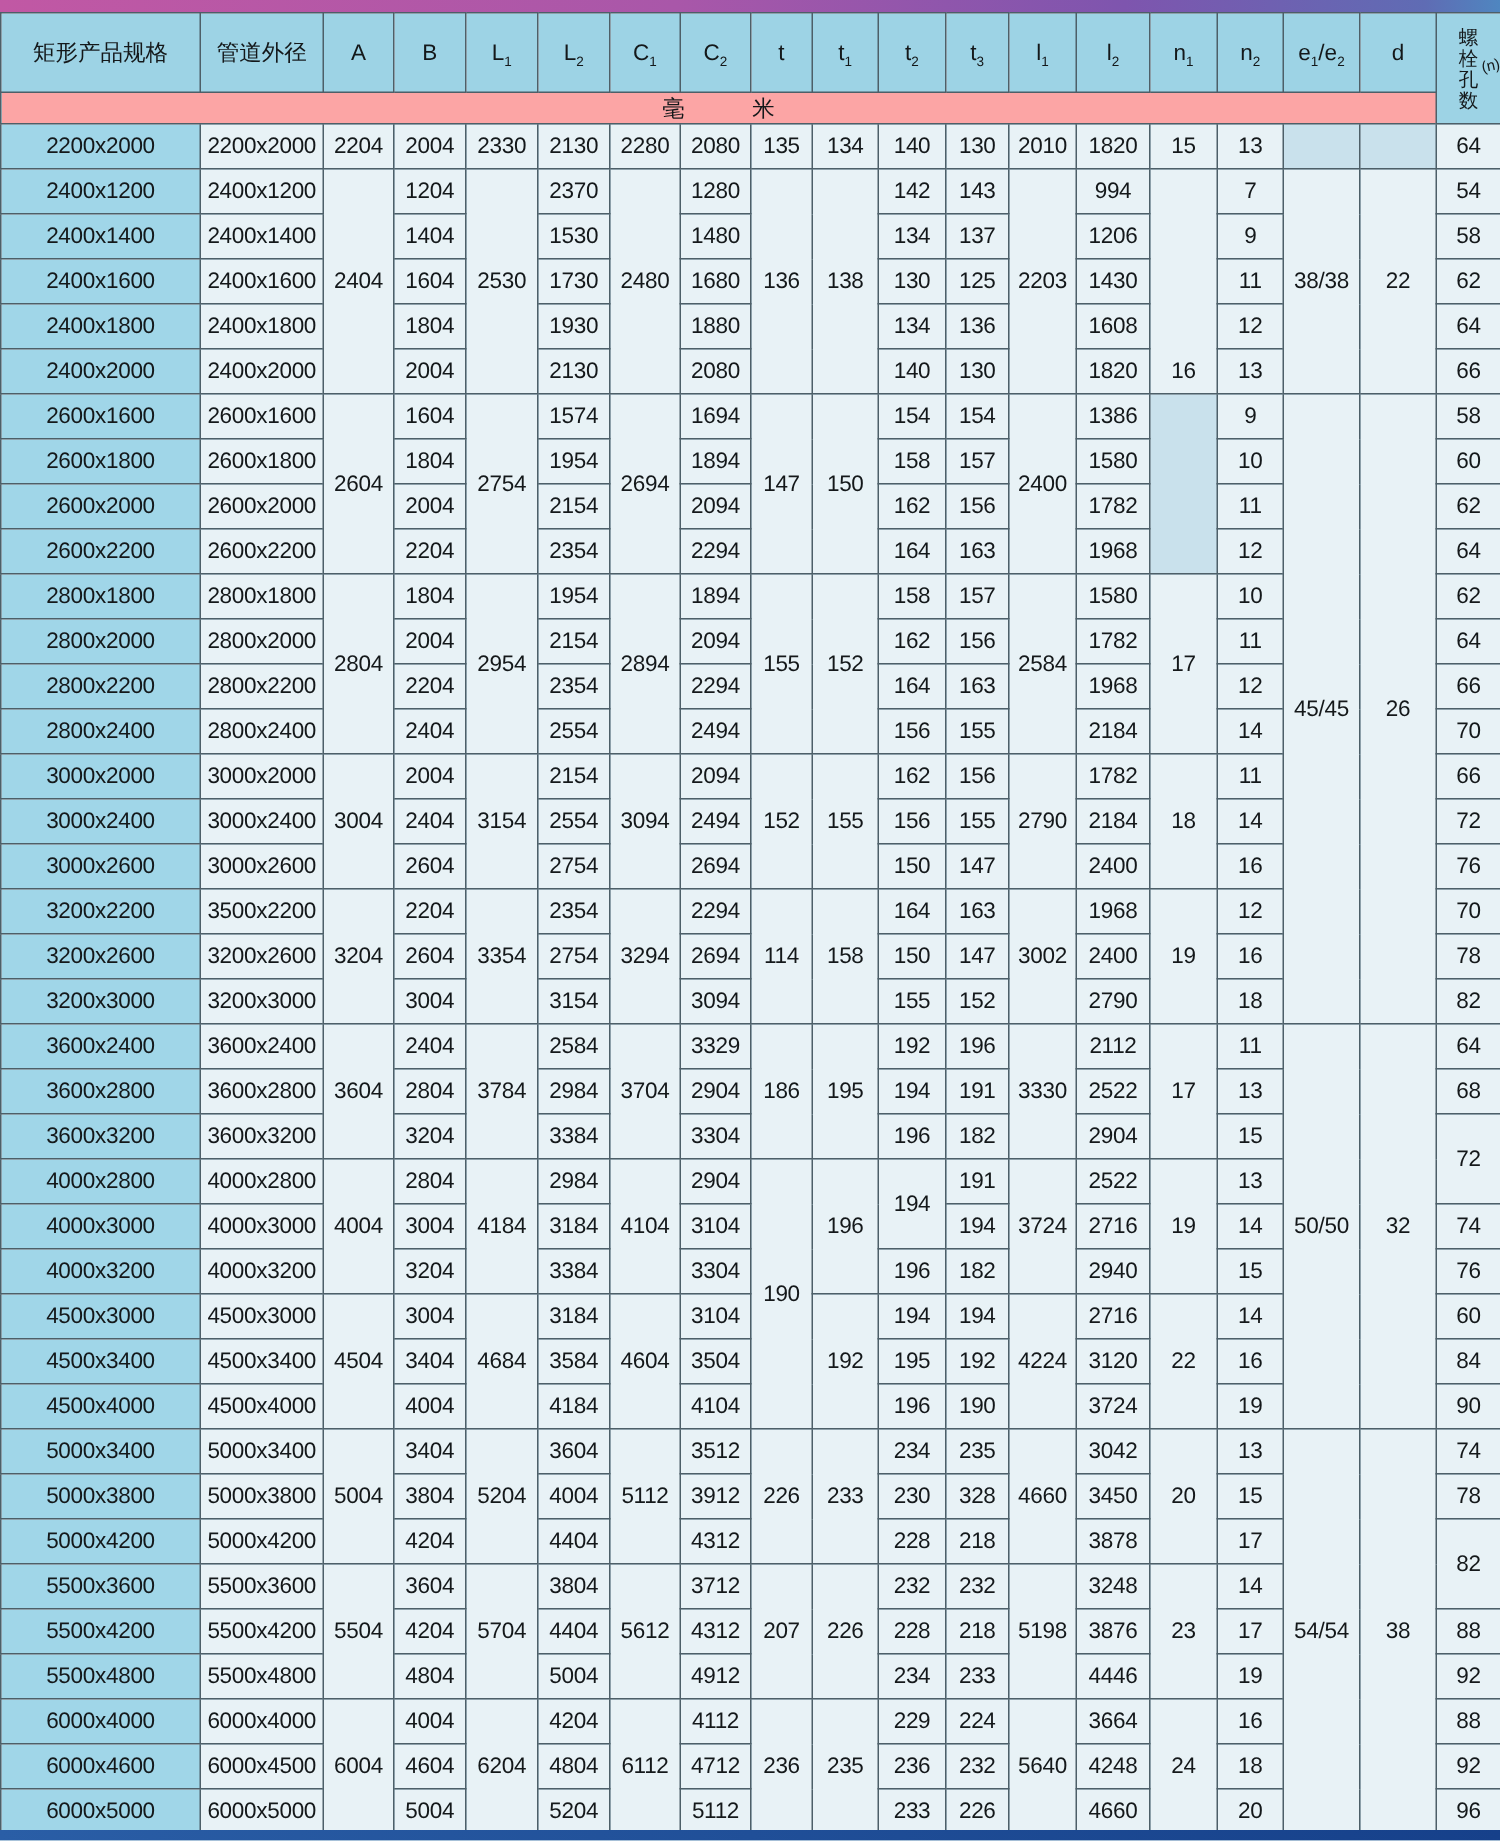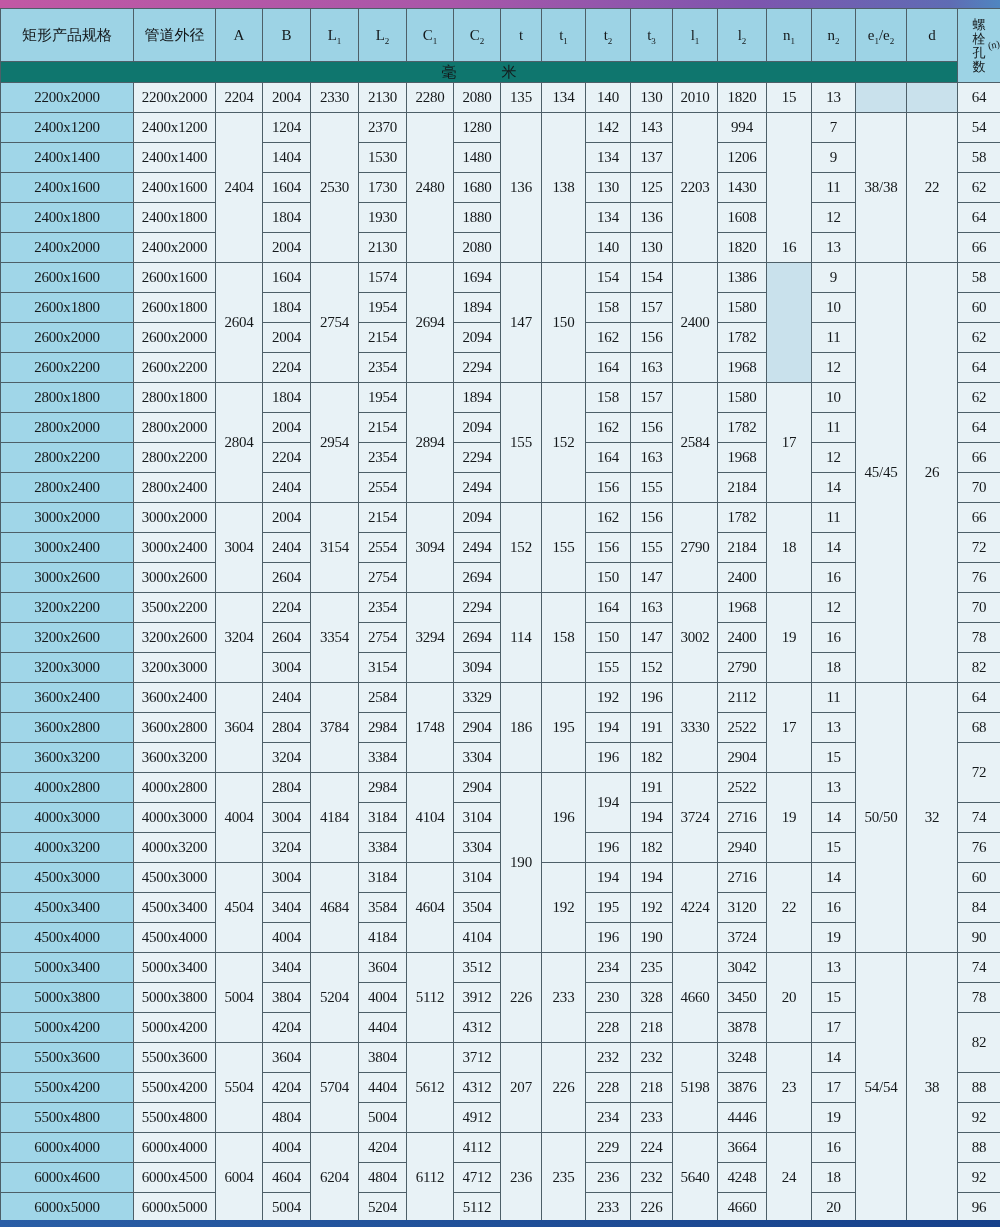--- a/index.html
+++ b/index.html
@@ -1,26 +1,26 @@
 <!DOCTYPE html>
 <html><head>
 <meta charset="utf-8">
 <style>
   html,body{margin:0;padding:0;}
   body{width:1000px;height:1227px;background:#dfe9ee;font-family:"Liberation Sans","DejaVu Sans",sans-serif;}
-  .frame{position:relative;width:1000px;height:1227px;background:#cfe3ec;overflow:hidden;font-family:Liberation Serif, serif;}
+  .frame{position:relative;width:1000px;height:1227px;background:#cfe3ec;overflow:hidden;}
   .strip-top{position:absolute;top:0;left:0;width:1000px;height:8px;
     background:linear-gradient(90deg,#c158a4 0%,#a957a9 45%,#7e55ae 75%,#5f6cb4 95%,#4f86c0 100%);}
   .strip-bottom{position:absolute;bottom:0;left:0;width:1000px;height:7px;
     background:linear-gradient(90deg,#2a5ea6,#16408a);}
   table{position:absolute;top:8px;left:0;border-collapse:collapse;table-layout:fixed;width:1000px;}
   th,td{border:1px solid #4d5f68;padding:0;text-align:center;vertical-align:middle;
     color:#14181a;overflow:hidden;}
   thead th{background:#9dd3e5;font-weight:normal;font-size:15px;height:52px;}
-  tr.units-row td{background:#0f766e;height:20px;font-size:15px;white-space:pre;}
+  tr.units-row td{background:#fca5a5;height:20px;font-size:15px;white-space:pre;}
   tbody tr{height:30px;}
   tbody td{background:#c9e1ec;font-size:15px;letter-spacing:-0.2px;}
   tbody td.val{background:#e8f2f6;}
   tbody td.spec{background:#a0d6e8;font-size:15px;}
   sub{font-size:9px;line-height:0;}
   td.v-bottom{vertical-align:bottom;padding-bottom:6px;}
   .bolt-wrap{position:relative;width:100%;height:100%;display:flex;flex-direction:column;
     align-items:center;justify-content:center;font-size:13px;line-height:14px;}
   .bolt-sub{position:absolute;right:0;top:40%;font-size:10px;transform:rotate(-12deg);}
   .col-spec{width:133px;}.col-pipe{width:82px;}.col-A{width:47px;}.col-B{width:48px;}
@@ -379,21 +379,21 @@
           <td rowspan="1" class="val">18</td>
           <td rowspan="1" class="val">82</td>
         </tr>
         <tr>
           <td rowspan="1" class="spec">3600x2400</td>
           <td rowspan="1" class="val">3600x2400</td>
           <td rowspan="3" class="val">3604</td>
           <td rowspan="1" class="val">2404</td>
           <td rowspan="3" class="val">3784</td>
           <td rowspan="1" class="val">2584</td>
-          <td rowspan="3" class="val">1748</td>
+          <td rowspan="3" class="val">3704</td>
           <td rowspan="1" class="val">3329</td>
           <td rowspan="3" class="val">186</td>
           <td rowspan="3" class="val">195</td>
           <td rowspan="1" class="val">192</td>
           <td rowspan="1" class="val">196</td>
           <td rowspan="3" class="val">3330</td>
           <td rowspan="1" class="val">2112</td>
           <td rowspan="3" class="val">17</td>
           <td rowspan="1" class="val">11</td>
           <td rowspan="9" class="val">50/50</td>

